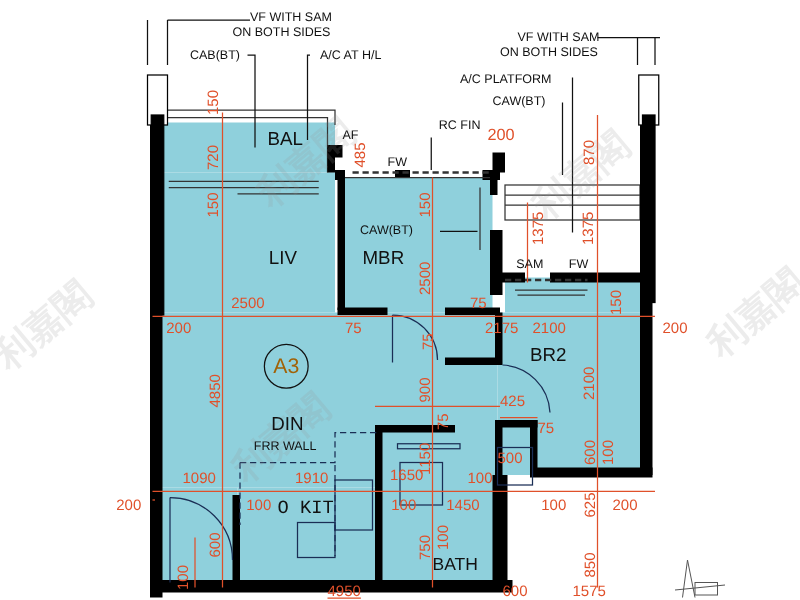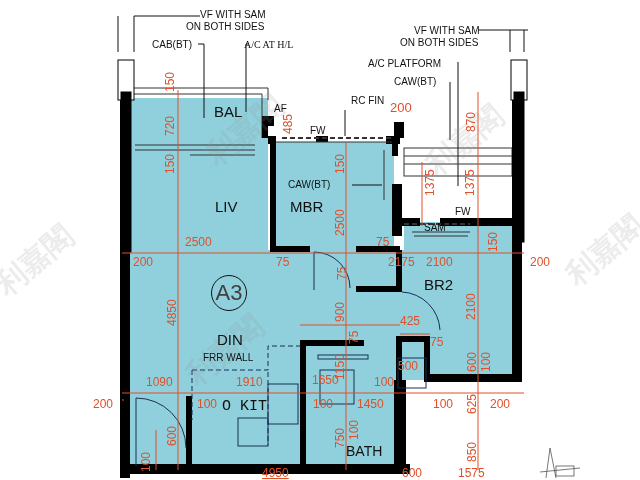--- a/index.html
+++ b/index.html
@@ -3,21 +3,21 @@
 <meta charset="utf-8">
 <style>
   html,body{margin:0;padding:0;background:#fff;}
   body{width:640px;height:480px;position:relative;overflow:hidden;font-family:"Liberation Sans",sans-serif;}
   #plan{position:absolute;left:0;top:0;width:640px;height:480px;}
   .room-label{position:absolute;color:#111;font-family:"Liberation Sans",sans-serif;white-space:nowrap;}
   .note{position:absolute;color:#111;font-size:10px;font-family:"Liberation Sans",sans-serif;white-space:nowrap;line-height:12px;}
   .dim{position:absolute;color:#e0502a;font-size:12px;font-family:"Liberation Sans",sans-serif;white-space:nowrap;line-height:13px;}
   .dim.v{transform:rotate(-90deg);transform-origin:left top;}
   .wm{position:absolute;color:rgba(150,150,150,0.18);font-size:30px;font-weight:bold;transform:rotate(-40deg);white-space:nowrap;font-family:"DejaVu Sans",sans-serif;}
-  .unit-badge{position:absolute;left:211px;top:275px;width:34px;height:34px;border:1.5px solid #111;border-radius:50%;display:flex;align-items:center;justify-content:center;font-size:22px;color:#404040;}
+  .unit-badge{position:absolute;left:211px;top:275px;width:34px;height:34px;border:1.5px solid #111;border-radius:50%;display:flex;align-items:center;justify-content:center;font-size:17px;color:#a16207;}
 </style>
 </head>
 <body>
 
 <svg id="plan" viewBox="0 0 640 480" xmlns="http://www.w3.org/2000/svg">
 
   <g fill="#8fd0dc">
     <rect x="128" y="98" width="140" height="40"></rect>
     <rect x="128" y="138" width="140" height="112"></rect>
     <rect x="274" y="142" width="120" height="108"></rect>
@@ -154,30 +154,30 @@
 <div class="room-label" style="left:215px;top:198px;font-size:15px;">LIV</div>
 <div class="room-label" style="left:290px;top:198px;font-size:15px;">MBR</div>
 <div class="room-label" style="left:424px;top:276px;font-size:15px;">BR2</div>
 <div class="room-label" style="left:217px;top:331px;font-size:15px;">DIN</div>
 <div class="room-label" style="left:222px;top:398px;font-size:15px;font-family:Liberation Mono, monospace;">O KIT</div>
 <div class="room-label" style="left:346px;top:443px;font-size:14px;">BATH</div>
 
 <div class="note" style="left:200px;top:9px;">VF WITH SAM</div>
 <div class="note" style="left:186px;top:21px;">ON BOTH SIDES</div>
 <div class="note" style="left:152px;top:39px;">CAB(BT)</div>
-<div class="note" style="left:244px;top:39px;font-family:Liberation Serif, serif;">A/C AT H/L</div>
+<div class="note" style="left:256px;top:39px;">A/C AT H/L</div>
 <div class="note" style="left:274px;top:103px;">AF</div>
 <div class="note" style="left:351px;top:95px;">RC FIN</div>
 <div class="note" style="left:310px;top:125px;">FW</div>
 <div class="note" style="left:414px;top:25px;">VF WITH SAM</div>
 <div class="note" style="left:400px;top:37px;">ON BOTH SIDES</div>
 <div class="note" style="left:368px;top:58px;">A/C PLATFORM</div>
 <div class="note" style="left:394px;top:76px;">CAW(BT)</div>
 <div class="note" style="left:288px;top:179px;">CAW(BT)</div>
-<div class="note" style="left:413px;top:222px;margin-left:11px;">SAM</div>
+<div class="note" style="left:413px;top:206px;">SAM</div>
 <div class="note" style="left:455px;top:206px;">FW</div>
 <div class="note" style="left:203px;top:352px;">FRR WALL</div>
 
 <div class="dim" style="left:390px;top:101px;font-size:13px;">200</div>
 <div class="dim" style="left:185px;top:236px;">2500</div>
 <div class="dim" style="left:376px;top:236px;">75</div>
 <div class="dim" style="left:426px;top:256px;">2100</div>
 <div class="dim" style="left:133px;top:256px;">200</div>
 <div class="dim" style="left:276px;top:256px;">75</div>
 <div class="dim" style="left:340px;top:256px;margin-left:48px;">2175</div>

